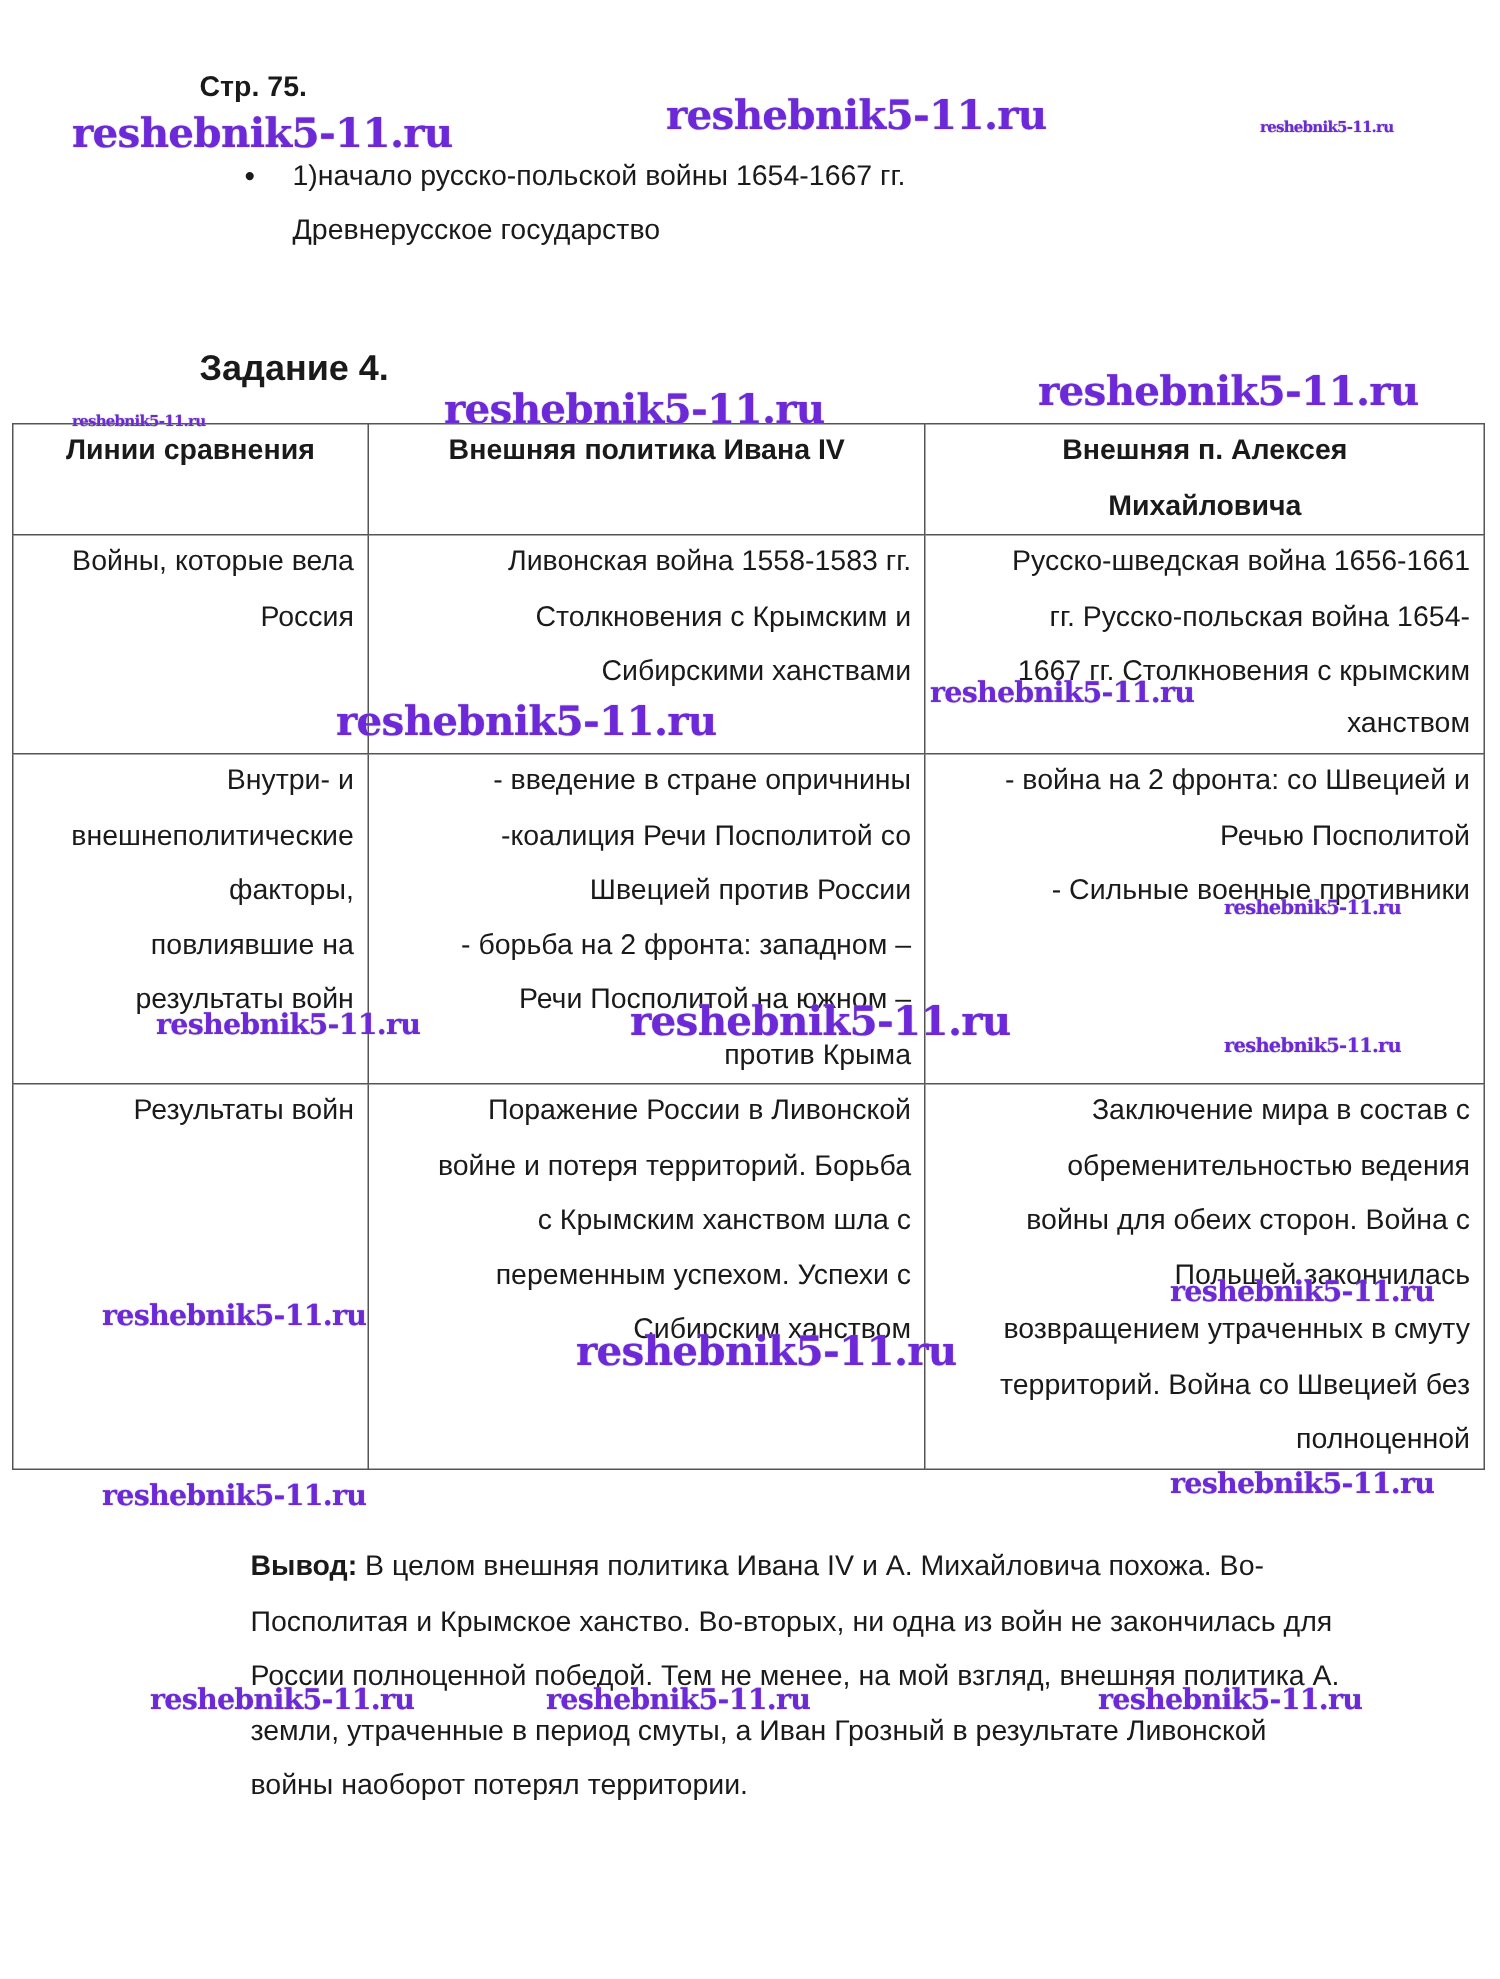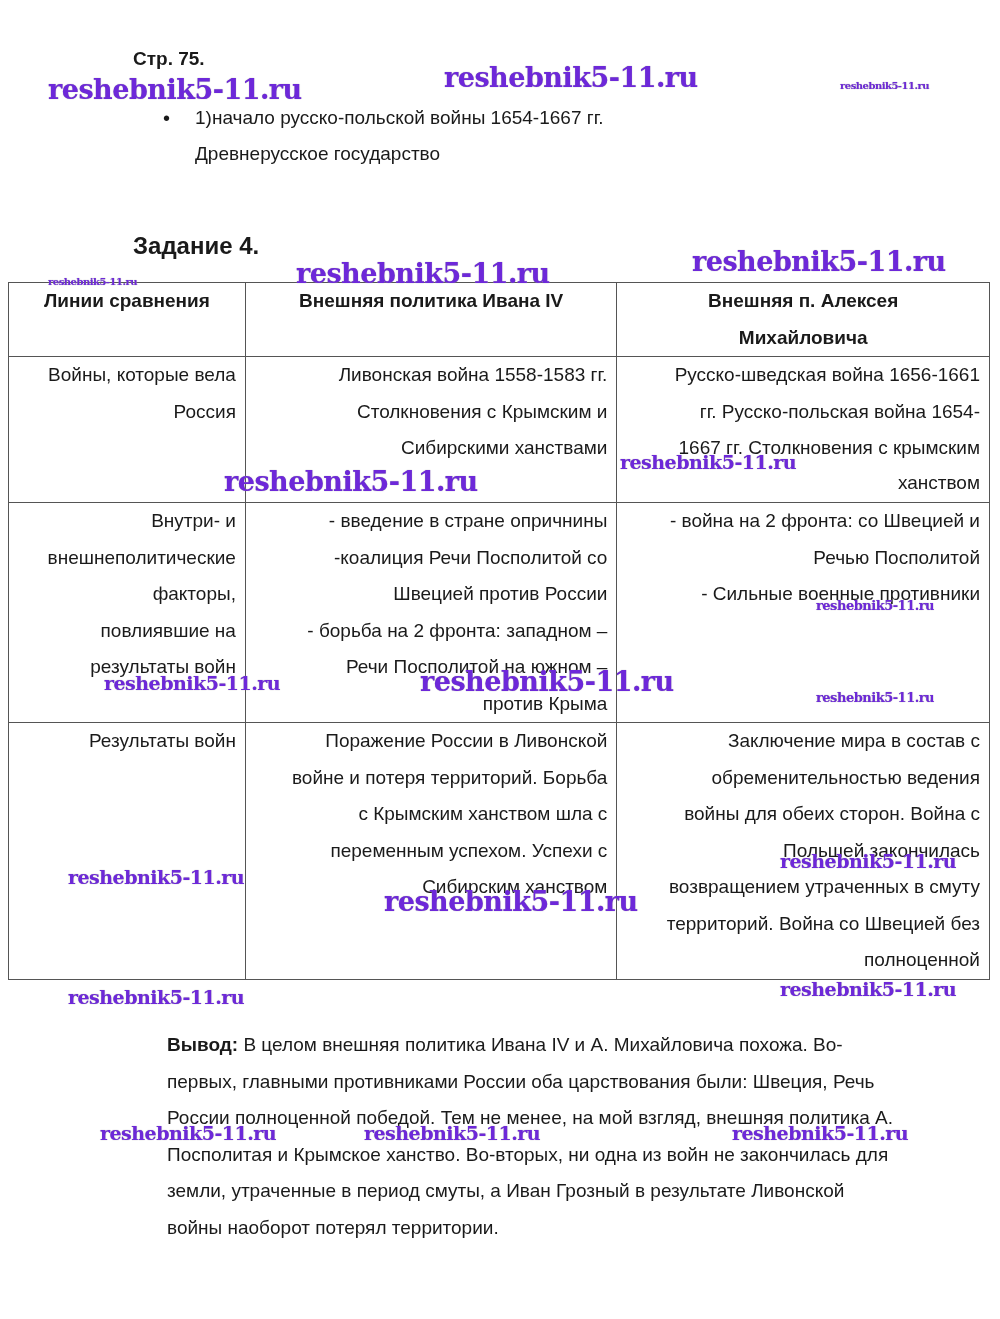--- a/index.html
+++ b/index.html
@@ -140,23 +140,22 @@
       <span class="cell-line">возвращением утраченных в смуту</span>
       <span class="cell-line">территорий. Война со Швецией без</span>
       <span class="cell-line">полноценной</span>
     </td>
   </tr>
 </tbody>
   </table>
 
 <div class="abs conclusion">
   <div><b>Вывод:</b><span> В целом внешняя политика Ивана IV и А. Михайловича похожа. Во-</span></div>
-  <div>первых, главными противниками России оба царствования были: Швеция, Речь</div>
+  <div>Посполитая и Крымское ханство. Во-вторых, ни одна из войн не закончилась для</div>
   <div>России полноценной победой. Тем не менее, на мой взгляд, внешняя политика А.</div>
-  <div>Посполитая и Крымское ханство. Во-вторых, ни одна из войн не закончилась для</div>
   <div>земли, утраченные в период смуты, а Иван Грозный в результате Ливонской</div>
   <div>войны наоборот потерял территории.</div>
 </div>
 
 <div class="wm big" style="left:48px;top:74px">reshebnik5-11.ru</div>
 <div class="wm big" style="left:444px;top:62px">reshebnik5-11.ru</div>
 <div class="wm tiny" style="left:840px;top:80px">reshebnik5-11.ru</div>
 <div class="wm tiny" style="left:48px;top:276px">reshebnik5-11.ru</div>
 <div class="wm big" style="left:296px;top:258px">reshebnik5-11.ru</div>
 <div class="wm big" style="left:692px;top:246px">reshebnik5-11.ru</div>

